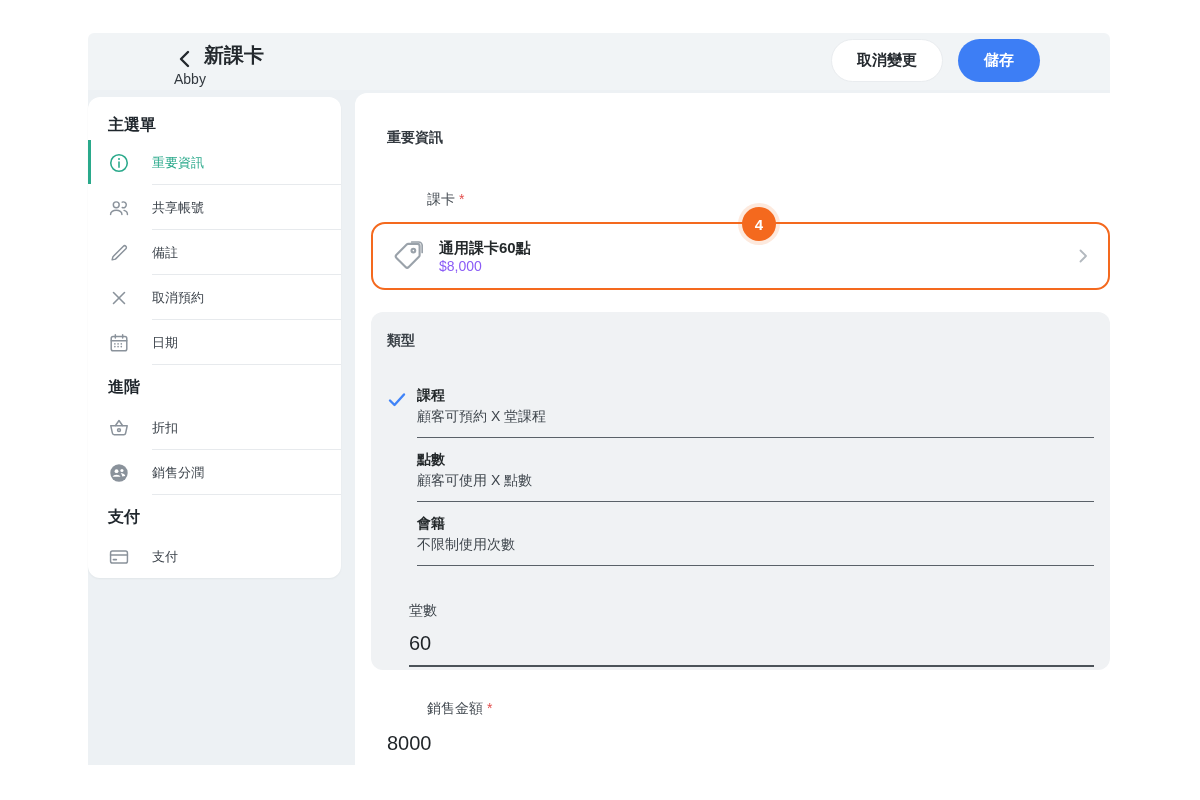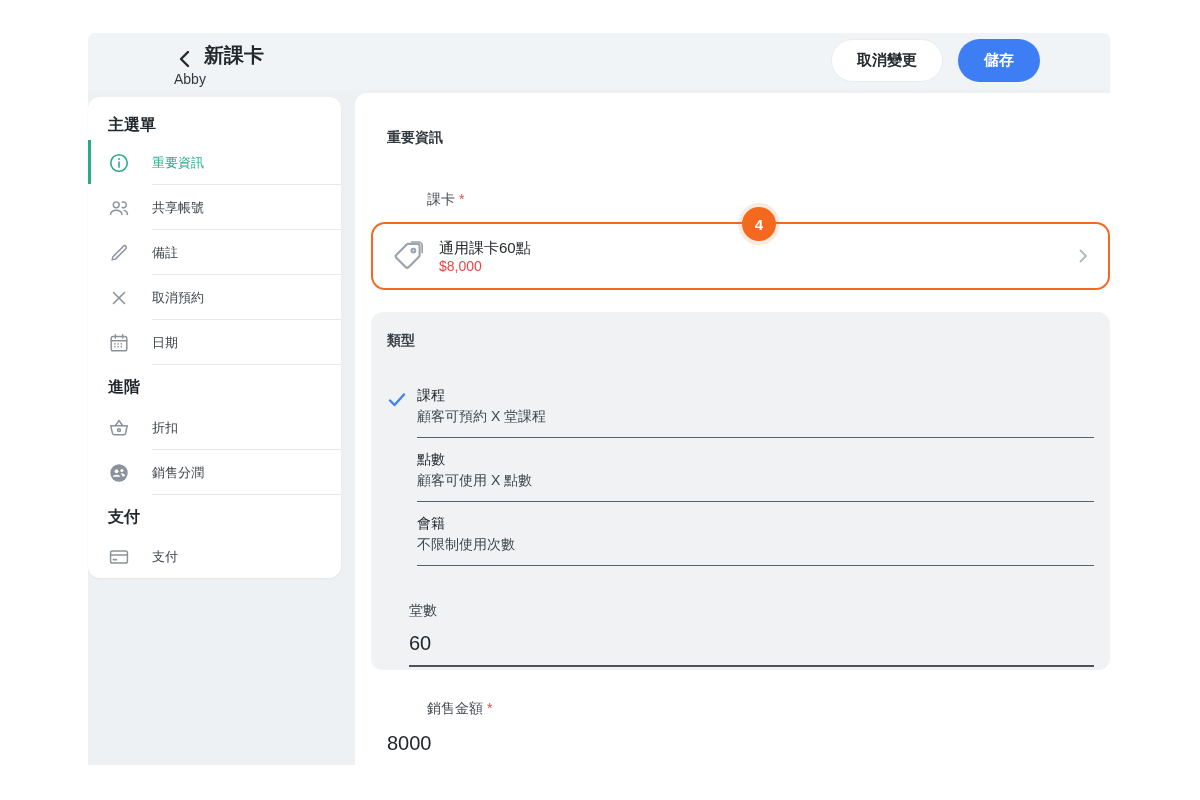--- a/index.html
+++ b/index.html
@@ -54,31 +54,31 @@
 
   .course-card { position:relative; margin:13px 0 0 16px; width:739px; height:68px;
     border:2px solid #F4691E; border-radius:14px; background:#fff;
     display:flex; align-items:center; padding:0 16px 0 18px; cursor:pointer; }
   .badge { position:absolute; left:369px; top:-17px; width:34px; height:34px; border-radius:50%;
     background:#F4691E; color:#fff; font-size:15px; font-weight:700;
     display:flex; align-items:center; justify-content:center;
     box-shadow:0 0 0 4px rgba(244,105,30,0.15); }
   .tag-ic { width:34px; height:34px; color:#9AA2AA; flex:none; }
   .cc-text { margin-left:14px; flex:1; }
-  .cc-title { font-size:15px; font-weight:400; color:#24292B; line-height:19px; }
-  .cc-price { font-size:14px; color:#ef4444; line-height:18px; margin-top:0; }
+  .cc-title { font-size:15px; font-weight:700; color:#24292B; line-height:19px; }
+  .cc-price { font-size:14px; color:#8b5cf6; line-height:18px; margin-top:0; }
   .chev { width:18px; height:18px; color:#B3B9BF; flex:none; }
 
   .type-panel { margin:22px 0 0 16px; width:739px; height:358px; background:#F0F2F4;
     border-radius:12px; }
   .type-label { padding-top:20px; margin-left:16px; font-size:14px; font-weight:600; color:#3A4147; }
   .type-option { position:relative; margin:0 16px 0 46px; padding:11px 0 10px 0;
     border-bottom:1px solid #5A6168; cursor:pointer; }
   .type-option.first { margin-top:24px; }
-  .opt-title { font-size:14px; font-weight:400; color:#24292B; line-height:20px; }
+  .opt-title { font-size:14px; font-weight:700; color:#24292B; line-height:20px; }
   .opt-desc { font-size:14px; color:#3F464D; line-height:22px; }
   .check { position:absolute; left:-30px; top:16px; width:20px; height:20px; color:#3F83F8; }
 
   .sessions-field { margin:36px 16px 0 38px; }
   .in-label { font-size:14px; color:#3A4147; }
   .in-input { display:block; width:100%; background:transparent; border:none; outline:none;
     font-family:inherit; font-size:20px; color:#1F2428; }
   .in-input.dark { margin-top:10px; padding:2px 0 10px 0; border-bottom:2px solid #4C5359; }
   .in-input.light { margin-top:12px; padding:2px 0 10px 0; border-bottom:1px solid #D8DCDF; }
 

